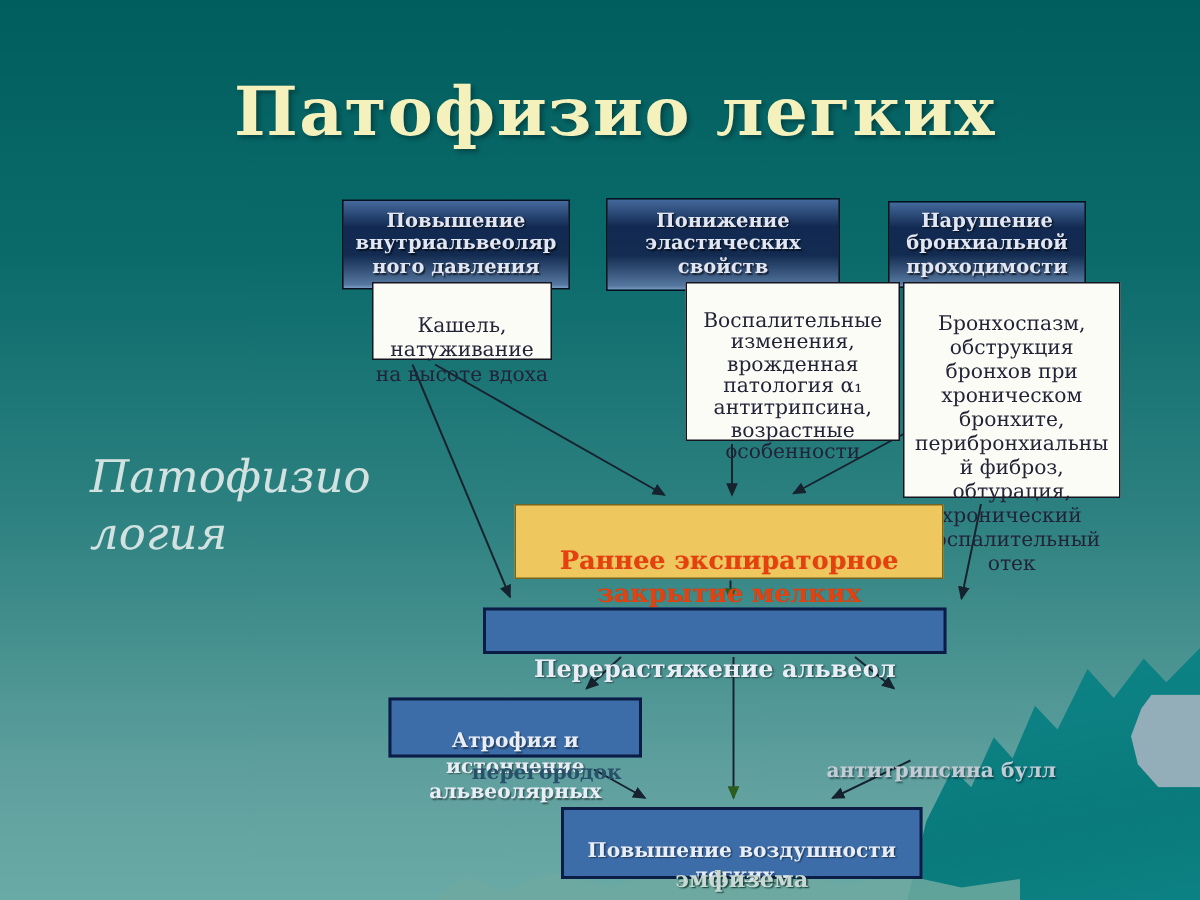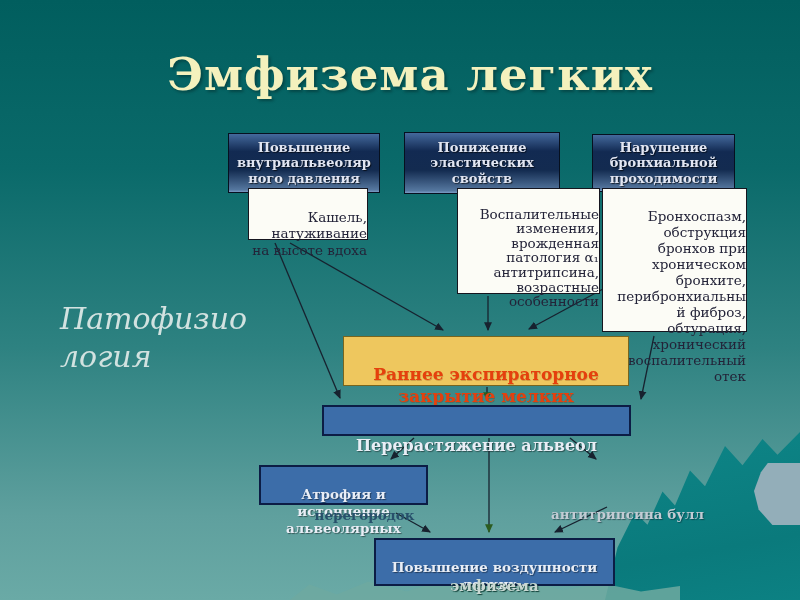--- a/index.html
+++ b/index.html
@@ -39,21 +39,21 @@
   .cause {
     background:linear-gradient(180deg,#44699c 0%,#122a52 30%,#132b50 62%,#55779f 96%,#7b9cc6 100%);
     border:1px solid #06101f; color:#e2e6f2; font-weight:bold;
     font-size:13px; line-height:15.5px;
     display:flex; align-items:center; justify-content:center;
     text-shadow:1px 1px 1px rgba(0,0,0,0.65);
     text-align:center;
   }
   .detail {
     background:#fcfcf6; border:1px solid #15151f; color:#232338;
-    font-size:13.5px; padding-top:3px; overflow:visible;text-align:right;
+    font-size:13.5px; padding-top:3px; overflow:visible;
   }
   .d-cough        { line-height:16.5px; }
   .d-inflammatory { line-height:14.6px;margin-left:40px; }
   .d-bronchospasm { line-height:16px; }
   .closure {
     background:#eec75e; border:1px solid #77651f; color:#e5400d;
     font-weight:bold; font-size:17px; line-height:22px; padding-top:4px;
     overflow:visible; text-shadow:0.5px 0.5px 0 rgba(120,30,0,0.25);
   }
   .step {
@@ -72,21 +72,21 @@
 </style>
 </head>
 <body>
 
 <div class="slide">
 
   <div class="mountain-dark"></div>
   <div class="ice-patch"></div>
   <div class="mountain-light"></div>
 
-  <h1 class="title">Эмфизема легких</h1>
+  <h1 class="title">Патофизио легких</h1>
 
   <div class="side-label">Патофизио
 логия</div>
 
   <svg class="arrows" width="800" height="600" viewBox="0 0 800 600">
     <defs>
       <marker id="ah-dark" viewBox="0 0 8 8" refX="7" refY="4" markerWidth="9" markerHeight="9" orient="auto" markerUnits="userSpaceOnUse">
         <path d="M0,0.5 L8,4 L0,7.5 z" fill="#17222f"></path>
       </marker>
       <marker id="ah-green" viewBox="0 0 8 8" refX="7" refY="4" markerWidth="9" markerHeight="9" orient="auto" markerUnits="userSpaceOnUse">
@@ -111,21 +111,21 @@
   <div class="node cause" style="left:228px; top:133px; width:152px; height:60px;">
     <span>Повышение
 внутриальвеоляр
 ного давления</span>
   </div>
   <div class="node cause" style="left:404px; top:132px; width:156px; height:62px;">
     <span>Понижение
 эластических
 свойств</span>
   </div>
-  <div class="node cause" style="left:592px; top:134px; width:143px; height:58px;">
+  <div class="node cause" style="left:592px; top:134px; width:132px; height:58px;">
     <span>Нарушение
 бронхиальной
 проходимости</span>
   </div>
 
   <div class="node detail d-cough" style="left:248px; top:188px; width:120px; height:52px;">
     <span>Кашель,
 натуживание
 на высоте вдоха</span>
   </div>

